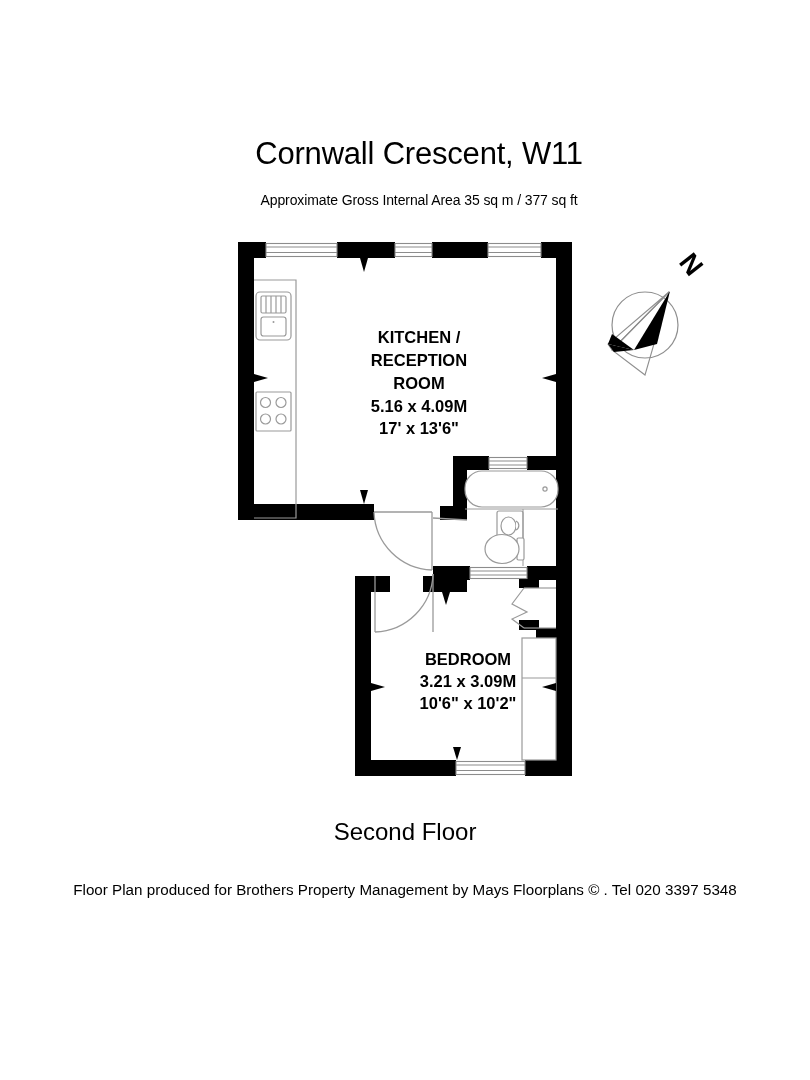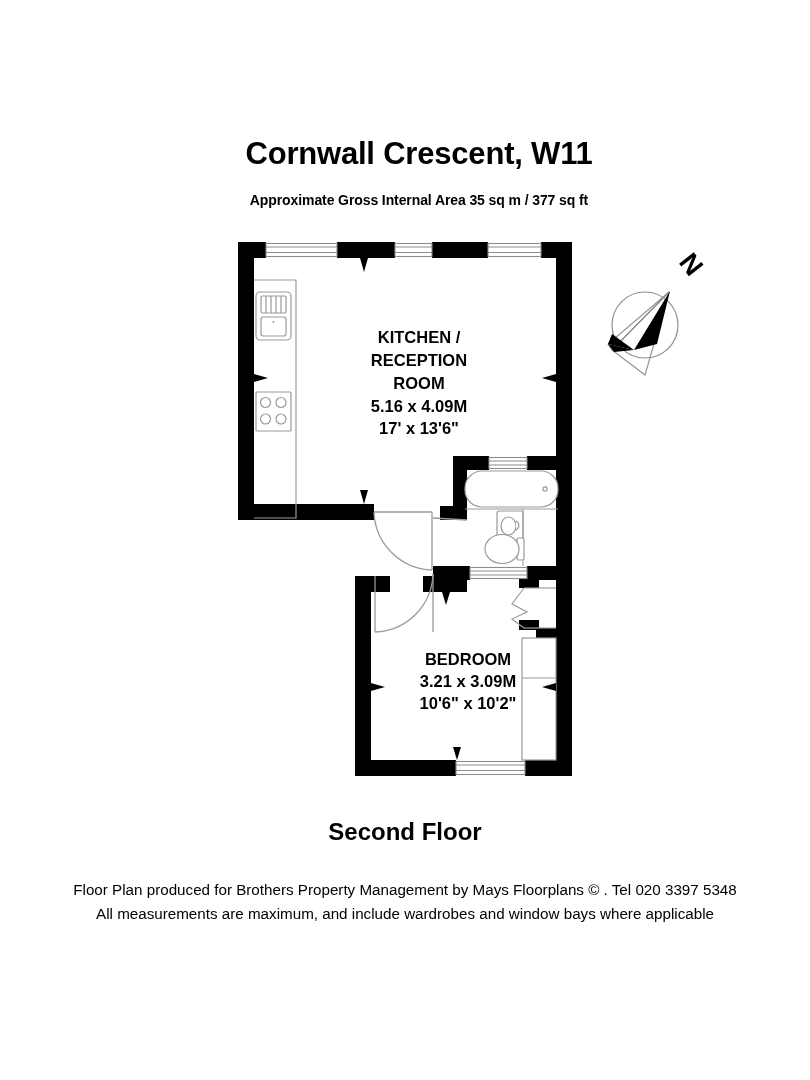--- a/index.html
+++ b/index.html
@@ -16,21 +16,21 @@
     overflow: hidden;
   }
   #page {
     position: relative;
     width: 810px;
     height: 1080px;
     background: #ffffff;
   }
   .hdr {
     text-align: center;
-    font-weight: bold;
+    font-weight: normal;
     color: #000;
     padding-left: 28px;
   }
   #title {
     position: absolute;
     left: 0; right: 0;
     top: 136px;
     font-size: 31px;
     letter-spacing: -0.2px;
   }
@@ -40,21 +40,21 @@
     top: 192px;
     font-size: 14px;
     letter-spacing: -0.1px;
     text-align: center;
   }
   #floor-label {
     position: absolute;
     left: 0; right: 0;
     top: 818px;
     font-size: 24px;
-    font-weight: bold;
+    font-weight: normal;
     text-align: center;
   }
   #footer {
     position: absolute;
     left: 0; right: 0;
     top: 878px;
     text-align: center;
     font-size: 15.2px;
     line-height: 23.5px;
     font-weight: normal;
@@ -268,16 +268,15 @@
         <text x="684" y="270" font-family="Liberation Sans, sans-serif" font-weight="bold" font-size="27" fill="#000" text-anchor="middle" transform="rotate(52 684 270)">N</text>
       </g>
 
     </svg>
   </div>
 
   <div id="floor-label">Second Floor</div>
 
   <div id="footer">
     <div>Floor Plan produced for Brothers Property Management by Mays Floorplans  © . Tel 020 3397 5348</div>
-    <div>All measurements are maximum, and include wardrobes and window bays where applicable</div>
   </div>
 
 </div>
 
 </body></html>

